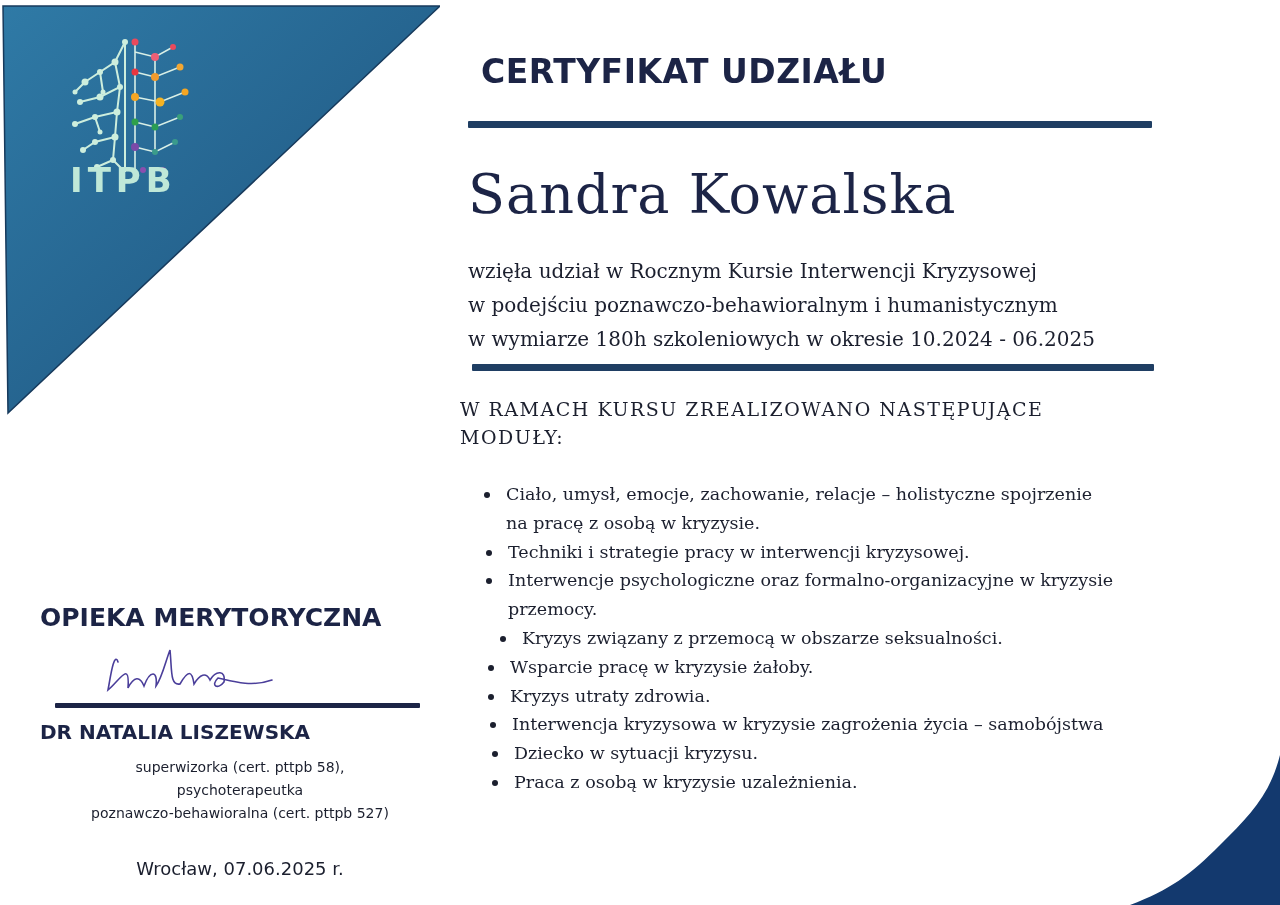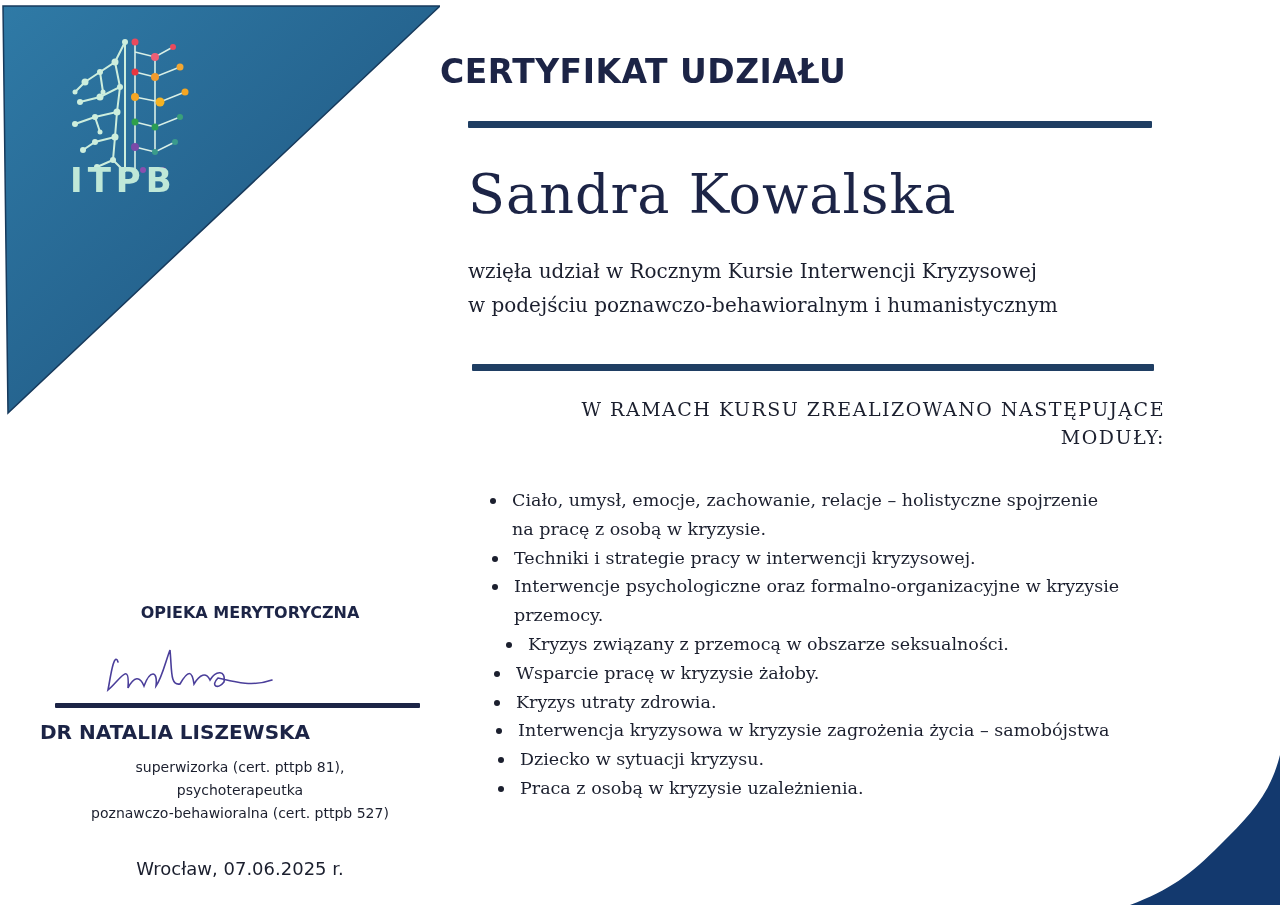--- a/index.html
+++ b/index.html
@@ -17,57 +17,57 @@
   }
   .logo {
     position: absolute; left: 55px; top: 12px; width: 150px; height: 190px;
   }
   .logo-text {
     position: absolute; left: 70px; top: 160px; width: 130px;
     font-family: "DejaVu Sans", sans-serif; font-weight: bold; font-size: 34px;
     letter-spacing: 5px; color: #bfe8d8;
   }
   .title {
-    position: absolute; left: 440px; top: 52px;
+    position: absolute; left: 481px; top: 52px;
     font-family: "DejaVu Sans", sans-serif; font-weight: bold; font-size: 33px;
     color: #1c2446; letter-spacing: 0.5px; text-align: center;
   }
   .rule {
     position: absolute; height: 7px; background: #1f3e63; border-radius: 1px;
   }
   .recipient {
     position: absolute; left: 468px; top: 163px;
     font-family: "DejaVu Serif", serif; font-size: 54px; color: #1c2446;
     letter-spacing: 1px;
   }
   .desc {
     position: absolute; left: 468px; top: 254px; width: 720px;
     font-family: "DejaVu Serif", serif; font-size: 20px; line-height: 34px;
     color: #1b1f2e;
   }
   .desc div { white-space: nowrap; }
   .modules-heading {
-    position: absolute; left: 460px; top: 395px; width: 705px; text-align: right;
+    position: absolute; left: 460px; top: 395px; width: 705px; text-align: left;
     font-family: "DejaVu Serif", serif; font-size: 19px; line-height: 28px;
     letter-spacing: 1.5px; color: #1b1f2e;
   }
   .modules {
     position: absolute; left: 478px; top: 474px; width: 700px;
-    margin: 12px; padding: 0; list-style: none;
+    margin: 6px; padding: 0; list-style: none;
     font-family: "DejaVu Serif", serif; font-size: 17.5px; line-height: 28.8px;
     color: #1b1f2e;
   }
   .modules li { position: relative; padding-left: 22px; }
   .modules li .bullet {
     position: absolute; left: 0; top: 12px; width: 6px; height: 6px;
     border-radius: 50%; background: #1b1f2e;
   }
   .sup-heading {
-    position: absolute; left: 40px; top: 603px; width: 420px; text-align: center;
-    font-family: "DejaVu Sans", sans-serif; font-weight: bold; font-size: 16px;
+    position: absolute; left: 40px; top: 603px; width: 420px; 
+    font-family: "DejaVu Sans", sans-serif; font-weight: bold; font-size: 25px;
     color: #1c2446;
   }
   .signature {
     position: absolute; left: 100px; top: 640px; width: 180px; height: 60px;
   }
   .sup-name {
     position: absolute; left: 40px; top: 720px; width: 400px; text-align: left;
     font-family: "DejaVu Sans", sans-serif; font-weight: bold; font-size: 20px;
     color: #1c2446;
   }
@@ -150,20 +150,21 @@
 </svg>
 
 <div class="title">CERTYFIKAT UDZIAŁU</div>
 <div class="rule" style="left:468px; top:121px; width:684px;"></div>
 
 <div class="recipient">Sandra Kowalska</div>
 
 <div class="desc">
   <div>wzięła udział w Rocznym Kursie Interwencji Kryzysowej</div>
   <div>w podejściu poznawczo-behawioralnym i humanistycznym</div>
+  <div>w wymiarze 180h szkoleniowych w okresie 10.2024 - 06.2025</div>
 </div>
 <div class="rule" style="left:472px; top:364px; width:682px;"></div>
 
 <div class="modules-heading">
   <div>W RAMACH KURSU ZREALIZOWANO NASTĘPUJĄCE</div>
   <div>MODUŁY:</div>
 </div>
 
 <ul class="modules">
   <li style="width:610px;"><span class="bullet"></span><span>Ciało, umysł, emocje, zachowanie, relacje – holistyczne spojrzenie na pracę z osobą w kryzysie.</span></li>
@@ -177,17 +178,17 @@
   <li style="left:8px;"><span class="bullet"></span><span>Praca z osobą w kryzysie uzależnienia.</span></li>
 </ul>
 
 <div class="sup-heading">OPIEKA MERYTORYCZNA</div>
 <svg class="signature" viewBox="0 0 180 60">
   <path d="M18 22 C 14 10, 10 40, 8 50 C 20 40, 30 20, 28 48 C 34 36, 40 36, 44 46 C 50 30, 58 30, 56 46 C 62 38, 66 20, 70 10 C 72 30, 70 46, 80 44 C 88 30, 92 30, 94 44 C 100 34, 106 32, 110 40 C 116 30, 126 30, 124 42 C 118 50, 110 46, 118 38 C 128 40, 150 48, 172 40" fill="none" stroke="#4a3e9a" stroke-width="1.6" stroke-linecap="round"></path>
 </svg>
 <div class="rule" style="left:55px; top:703px; width:365px; height:5px; background:#1c2446;"></div>
 <div class="sup-name">DR NATALIA LISZEWSKA</div>
 <div class="sup-creds">
-  <div>superwizorka (cert. pttpb 81),</div>
+  <div>superwizorka (cert. pttpb 58),</div>
   <div>psychoterapeutka</div>
   <div>poznawczo-behawioralna (cert. pttpb 527)</div>
 </div>
 <div class="place-date">Wrocław, 07.06.2025 r.</div>
 
 </body></html>

